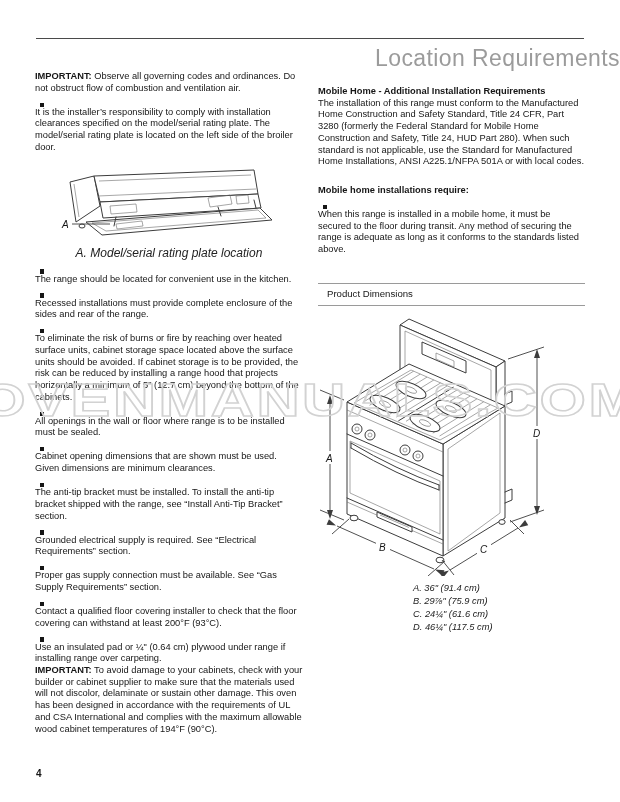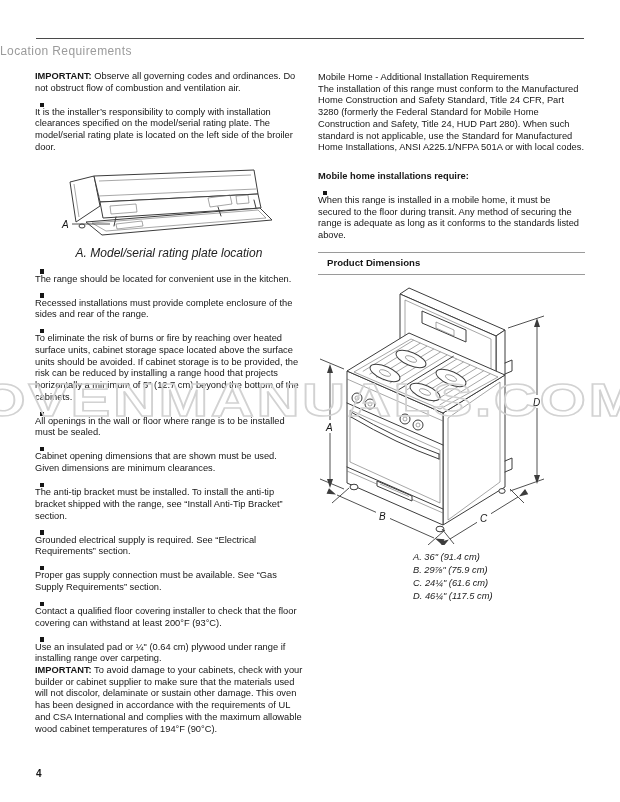--- a/index.html
+++ b/index.html
@@ -6,40 +6,40 @@
   html,body { background:#888; }
   .page {
     position:relative; width:620px; height:802px; margin:0 auto;
     background:#ffffff; overflow:hidden;
     font-family:"Liberation Sans", sans-serif;
     font-size:9.3px; line-height:1.26; color:#161616;
     -webkit-font-smoothing:antialiased;
   }
   .top-rule { position:absolute; top:38px; left:36px; width:548px; border-top:1.6px solid #4a4a4a; }
   .page-title {
-    position:absolute; top:44px; left:0; width:620px; text-align:left;
-    font-size:12px; letter-spacing:0.4px; color:#9b9b9b; font-weight:400;
+    position:absolute; top:44px; left:0; width:620px; text-align:right;
+    font-size:23px; letter-spacing:0.4px; color:#9b9b9b; font-weight:400;
   }
   .columns { position:absolute; top:71px; left:35px; width:550px; display:flex; gap:15px;justify-content:space-between; }
   .col { width:268px; }
   .col.right { width:267px; }
   p.para { margin-top:0; }
   p.para b { font-weight:bold; }
   .bullet { display:flex; margin-top:4.5px;flex-direction:column; }
   .bullet .sq { flex:none; width:4.2px; height:4.2px; background:#161616; margin:3.6px 11px 0 5px; }
   .bullet .txt { flex:1; }
-  .subhead { font-weight:normal; margin-top:1px; }
+  .subhead { font-weight:bold; margin-top:15px; }
   .subhead2 { font-weight:bold; margin-top:17px; }
   .figure { text-align:center; margin-top:6px; }
   .figure svg { display:inline-block; }
   .fig-caption { font-style:italic; font-size:12px; text-align:center; margin-top:3px; color:#222; }
   .pd-header {
-    font-weight:bold; font-size:9.6px;
+    font-weight:normal; font-size:9.6px;
     border-top:1.8px solid #9a9a9a; border-bottom:1.8px solid #9a9a9a;
-    padding:4px 0 5px 9px; margin-top:10px;
+    padding:4px 0 5px 9px; margin-top:27px;
   }
   .dim-list { font-style:italic; margin:2px 0 0 95px; line-height:13px; color:#222; }
   .important2 { margin-top:8px; }
   .watermark {
     position:absolute; top:376px; left:-40px; width:700px; text-align:center;
     font-weight:bold; font-size:47px; line-height:1; letter-spacing:2px;
     white-space:nowrap; transform:scaleX(1.27); transform-origin:center;
     color:#e9e9e9; pointer-events:none; z-index:40;
   }
   @supports (-webkit-text-stroke: 1px black) {

